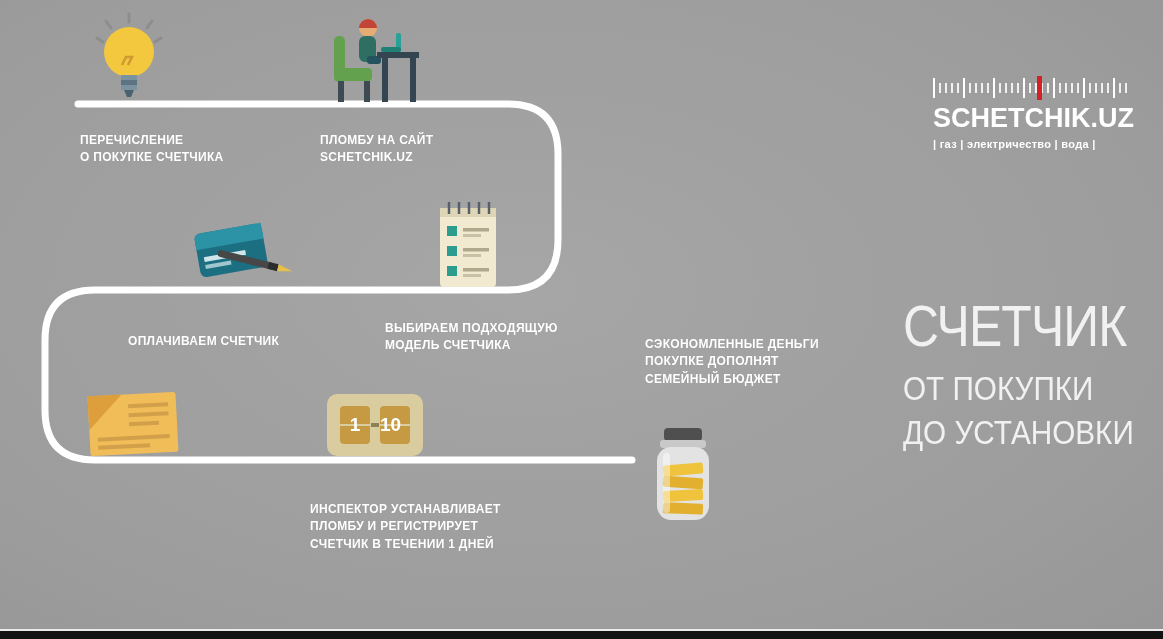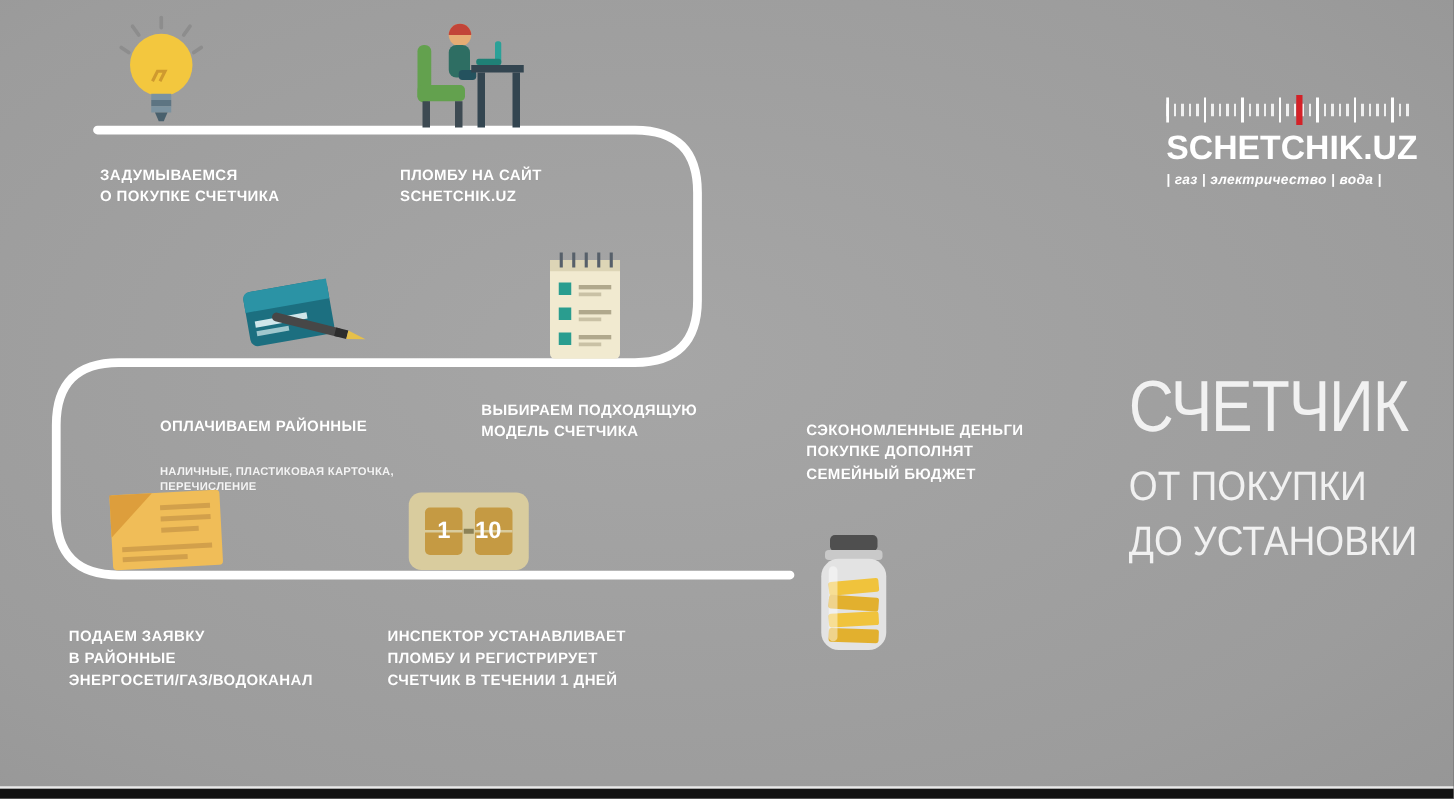--- a/index.html
+++ b/index.html
@@ -30,21 +30,21 @@
 
   
   #logo{left:933px;top:78px;width:200px;}
   .ruler{position:relative;width:198px;height:20px;}
   .ruler .small{position:absolute;left:0;right:0;top:5px;height:10px;
     background:repeating-linear-gradient(90deg, rgba(255,255,255,.85) 0 2px, transparent 2px 6px);}
   .ruler .tall{position:absolute;left:0;right:0;top:0;height:20px;
     background:repeating-linear-gradient(90deg, #ffffff 0 2px, transparent 2px 30px);}
   .ruler .red{position:absolute;left:104px;top:-2px;width:5px;height:24px;background:#d42127;}
   #logo-title{margin-top:7px;color:#ffffff;font-weight:700;font-size:27px;letter-spacing:0;line-height:1;}
-  #logo-tagline{margin-top:6px;color:#ffffff;font-weight:700;font-size:11px;letter-spacing:.3px;font-style:italic;}
+  #logo-tagline{margin-top:6px;color:#ffffff;font-weight:700;font-size:11px;letter-spacing:.3px;}
 
   
   #main-title{left:903px;top:292px;width:250px;color:#f1f1f1;}
   #main-title .t{position:absolute;left:0;transform-origin:left center;white-space:nowrap;}
   #main-title .t1{top:0;font-size:58px;font-weight:500;transform:scaleX(.86);letter-spacing:-1px;}
   #main-title .t2{top:78px;font-size:33px;font-weight:500;transform:scaleX(.9);}
   #main-title .t3{top:122px;font-size:33px;font-weight:500;transform:scaleX(.9);}
 
   
   #bottom-white{left:0;right:0;bottom:8px;height:2px;background:#eaeaea;}
@@ -167,38 +167,33 @@
       <rect x="13" y="14" width="46" height="8" rx="3" fill="#c9c9c9"></rect>
       <rect x="10" y="21" width="52" height="73" rx="14" fill="#e3e3e3"></rect>
       <rect x="16" y="38" width="40" height="11" rx="2" fill="#f0c33c" transform="rotate(-5 36 43)"></rect>
       <rect x="16" y="51" width="40" height="11" rx="2" fill="#e2b02e" transform="rotate(4 36 56)"></rect>
       <rect x="16" y="64" width="40" height="11" rx="2" fill="#f0c33c" transform="rotate(-3 36 69)"></rect>
       <rect x="16" y="77" width="40" height="11" rx="2" fill="#e2b02e" transform="rotate(2 36 82)"></rect>
       <rect x="16" y="27" width="7" height="60" rx="3.5" fill="#ffffff" opacity="0.45"></rect>
     </svg>
   </div>
 
-  <div class="step" style="left:80px;top:132px">ЗАДУМЫВАЕМСЯ
+  <div class="step" style="left:80px;top:132px">ПЕРЕЧИСЛЕНИЕ
 О ПОКУПКЕ СЧЕТЧИКА</div>
 
   <div class="step" style="left:320px;top:132px">ПЛОМБУ НА САЙТ
 SCHETCHIK.UZ</div>
 
   <div class="step" style="left:385px;top:320px">ВЫБИРАЕМ ПОДХОДЯЩУЮ
 МОДЕЛЬ СЧЕТЧИКА</div>
 
   <div class="step" style="left:128px;top:316px">
-    <div>ОПЛАЧИВАЕМ РАЙОННЫЕ</div>
-    <div class="sub">НАЛИЧНЫЕ, ПЛАСТИКОВАЯ КАРТОЧКА,
-ПЕРЕЧИСЛЕНИЕ</div>
-  </div>
-
-  <div class="step" style="left:55px;top:501px">ПОДАЕМ ЗАЯВКУ
-В РАЙОННЫЕ
-ЭНЕРГОСЕТИ/ГАЗ/ВОДОКАНАЛ</div>
+    <div>ОПЛАЧИВАЕМ СЧЕТЧИК</div>
+  </div>
+
 
   <div class="step" style="left:310px;top:501px">ИНСПЕКТОР УСТАНАВЛИВАЕТ
 ПЛОМБУ И РЕГИСТРИРУЕТ
 СЧЕТЧИК В ТЕЧЕНИИ 1 ДНЕЙ</div>
 
   <div class="step" style="left:645px;top:336px">СЭКОНОМЛЕННЫЕ ДЕНЬГИ
 ПОКУПКЕ ДОПОЛНЯТ
 СЕМЕЙНЫЙ БЮДЖЕТ</div>
 
   <div class="abs" id="logo">

